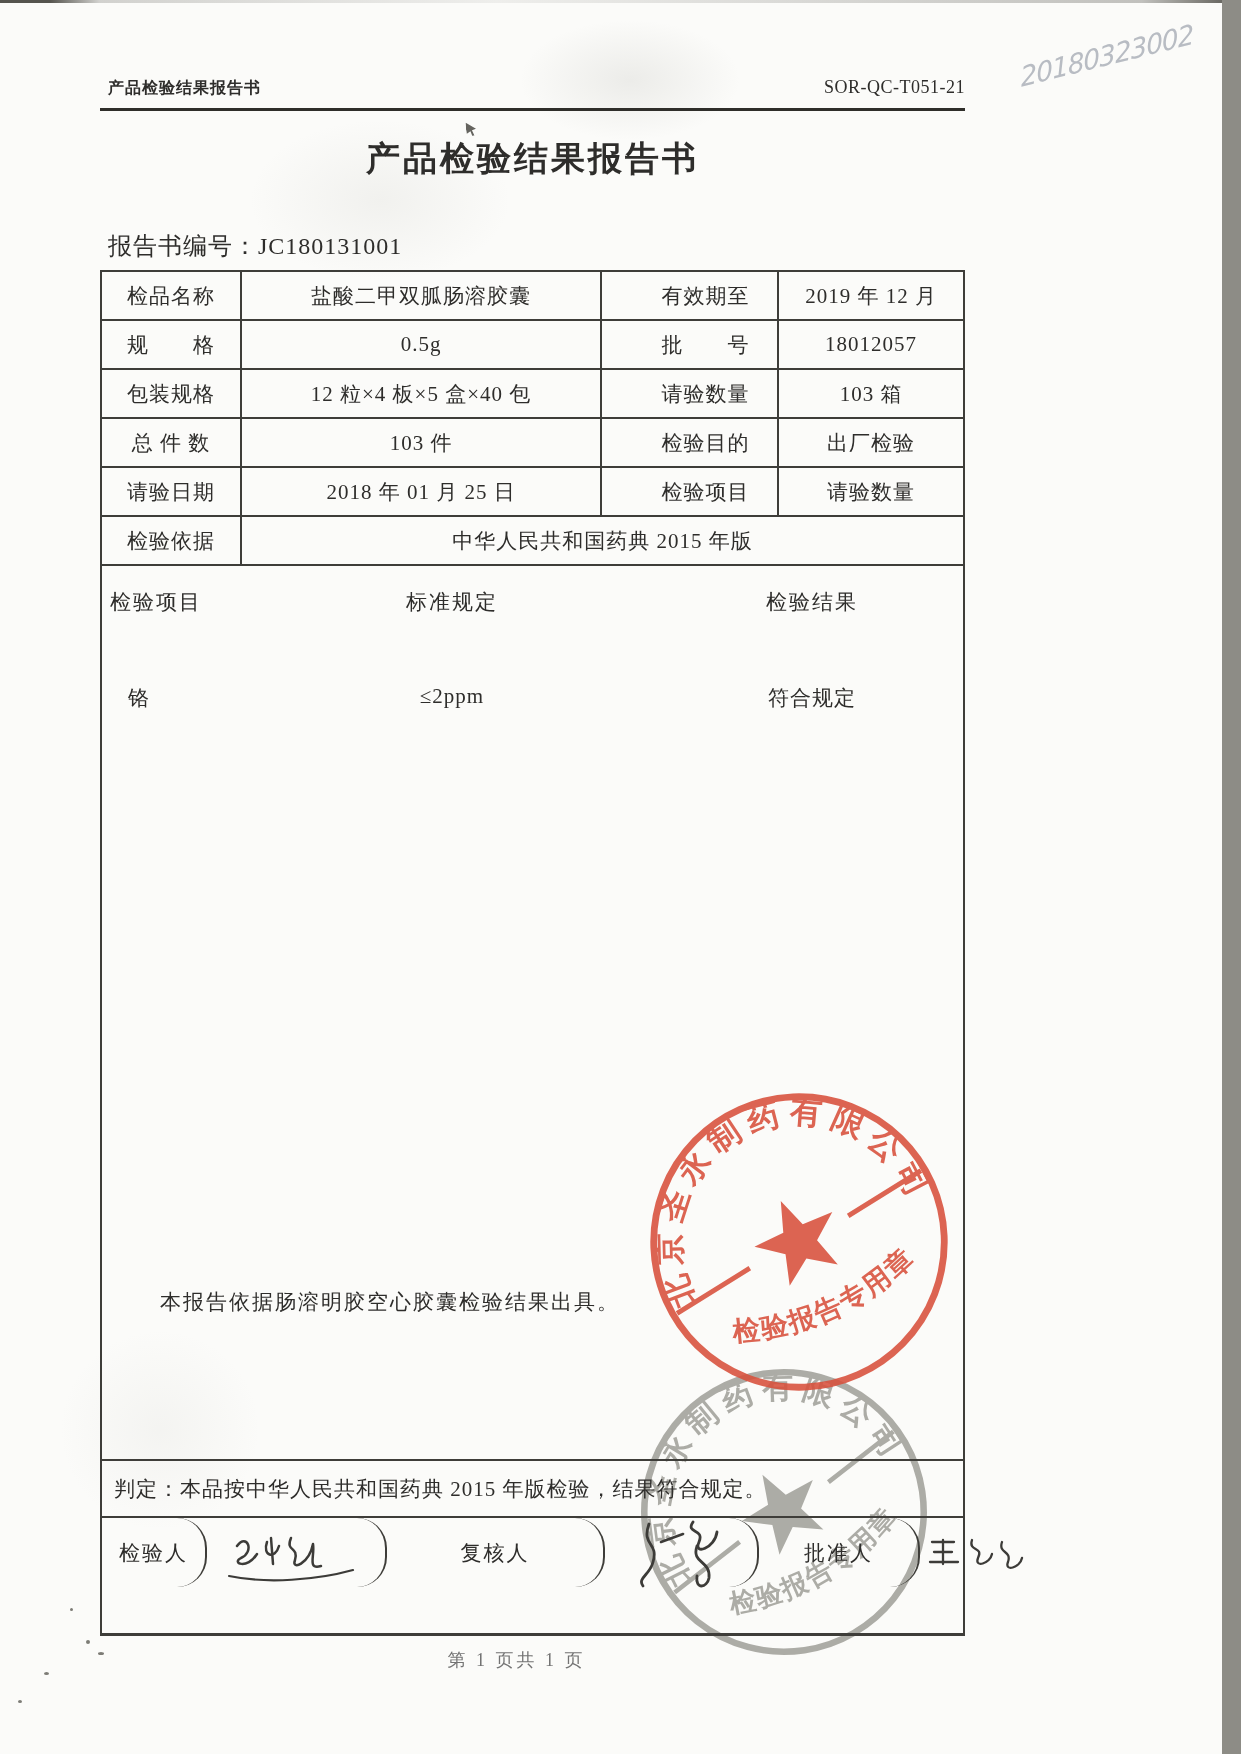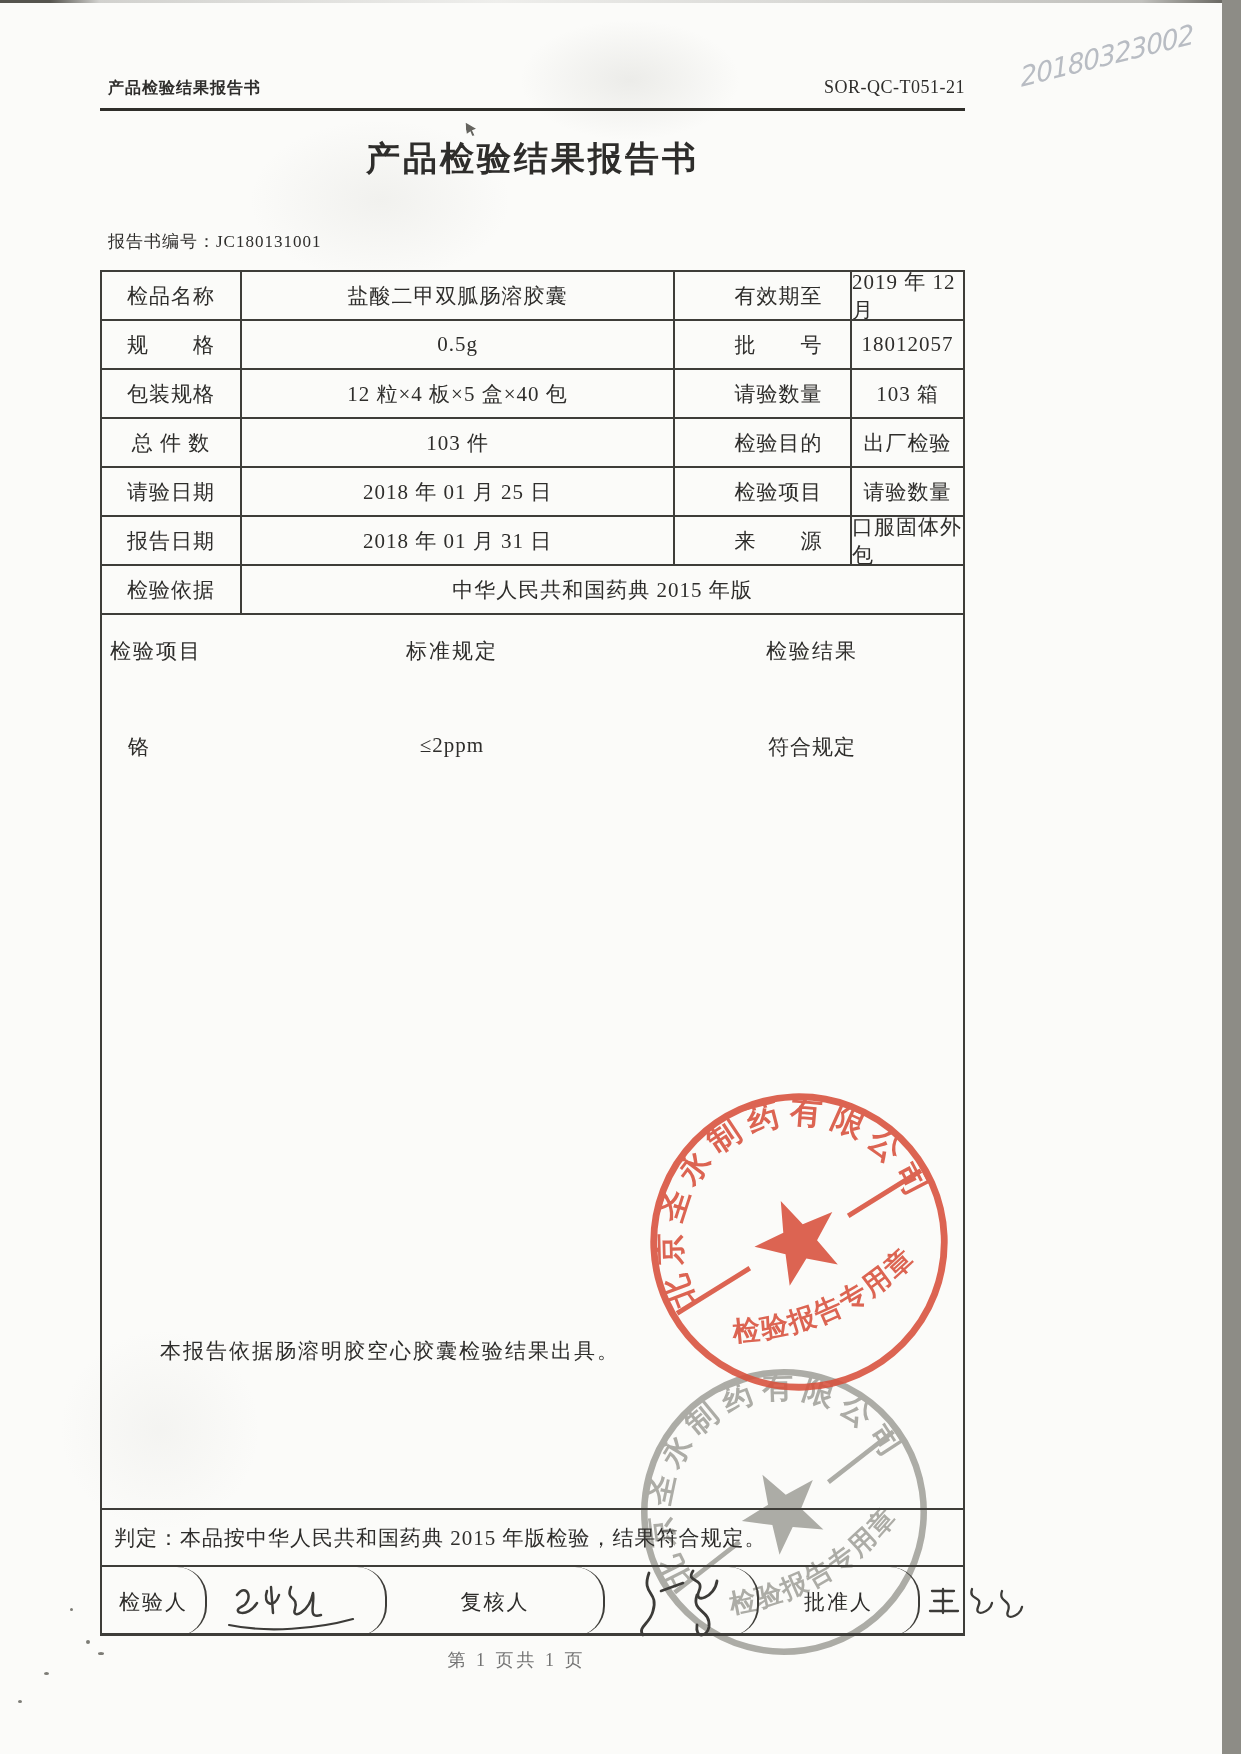--- a/index.html
+++ b/index.html
@@ -25,29 +25,29 @@
     position:absolute;left:1018px;top:40px;font-size:27px;color:#adb2ba;
     font-style:italic;letter-spacing:-1px;
     transform:rotate(-14deg) skewX(-10deg);
     font-family:"DejaVu Sans",sans-serif;opacity:.85;
   }
   .artifact-cursor{position:absolute;left:466px;top:122px;width:10px;height:14px;background:#4a4944;
     clip-path:polygon(0 0,100% 52%,58% 60%,78% 100%,56% 100%,42% 66%,0 82%);transform:rotate(-6deg);opacity:.85;}
 
   .title{position:absolute;left:100px;top:136px;width:865px;margin:0;text-align:center;
     font-size:34px;font-weight:bold;letter-spacing:3px;}
-  .report-no{position:absolute;left:108px;top:230px;font-size:17px;letter-spacing:1px;}
+  .report-no{position:absolute;left:108px;top:230px;font-size:24px;letter-spacing:1px;}
 
   .tbl{position:absolute;left:100px;top:270px;width:865px;height:1366px;
     border:2px solid #3e3d39;border-bottom-width:3px;box-sizing:border-box;font-size:21px;}
   .info-row{display:flex;height:49px;border-bottom:2px solid #3e3d39;box-sizing:border-box;}
   .cell{display:flex;align-items:center;justify-content:center;box-sizing:border-box;
     border-right:2px solid #3e3d39;letter-spacing:1px;overflow:hidden;}
   .c1{width:140px;}
-  .c2{width:433px;}
+  .c2{width:360px;}
   .c3{width:145px;margin-left:32px;}
   .c4{flex:1;border-right:none;}
   .cv{flex:1;border-right:none;}
 
   .results-area{position:relative;height:895px;border-bottom:2px solid #3e3d39;box-sizing:border-box;}
   .res-hd-item{position:absolute;left:8px;top:22px;letter-spacing:2px;}
   .res-hd-std{position:absolute;left:250px;top:22px;width:200px;text-align:center;letter-spacing:2px;}
   .res-hd-result{position:absolute;left:610px;top:22px;width:200px;text-align:center;letter-spacing:2px;}
   .res-item{position:absolute;left:26px;top:118px;letter-spacing:2px;}
   .res-std{position:absolute;left:250px;top:118px;width:200px;text-align:center;letter-spacing:1px;}
@@ -135,26 +135,20 @@
       <div class="cell c1">总 件 数</div>
       <div class="cell c2">103 件</div>
       <div class="cell c3">检验目的</div>
       <div class="cell c4">出厂检验</div>
     </div>
     <div class="info-row">
       <div class="cell c1">请验日期</div>
       <div class="cell c2">2018 年 01 月 25 日</div>
       <div class="cell c3">检验项目</div>
       <div class="cell c4">请验数量</div>
-    </div>
-    <div class="info-row">
-      <div class="cell c1">报告日期</div>
-      <div class="cell c2">2018 年 01 月 31 日</div>
-      <div class="cell c3">来　　源</div>
-      <div class="cell c4">口服固体外包</div>
     </div>
     <div class="info-row">
       <div class="cell c1">检验依据</div>
       <div class="cell cv">中华人民共和国药典 2015 年版</div>
     </div>
 
     <div class="results-area">
       <div class="res-hd-item">检验项目</div>
       <div class="res-hd-std">标准规定</div>
       <div class="res-hd-result">检验结果</div>

